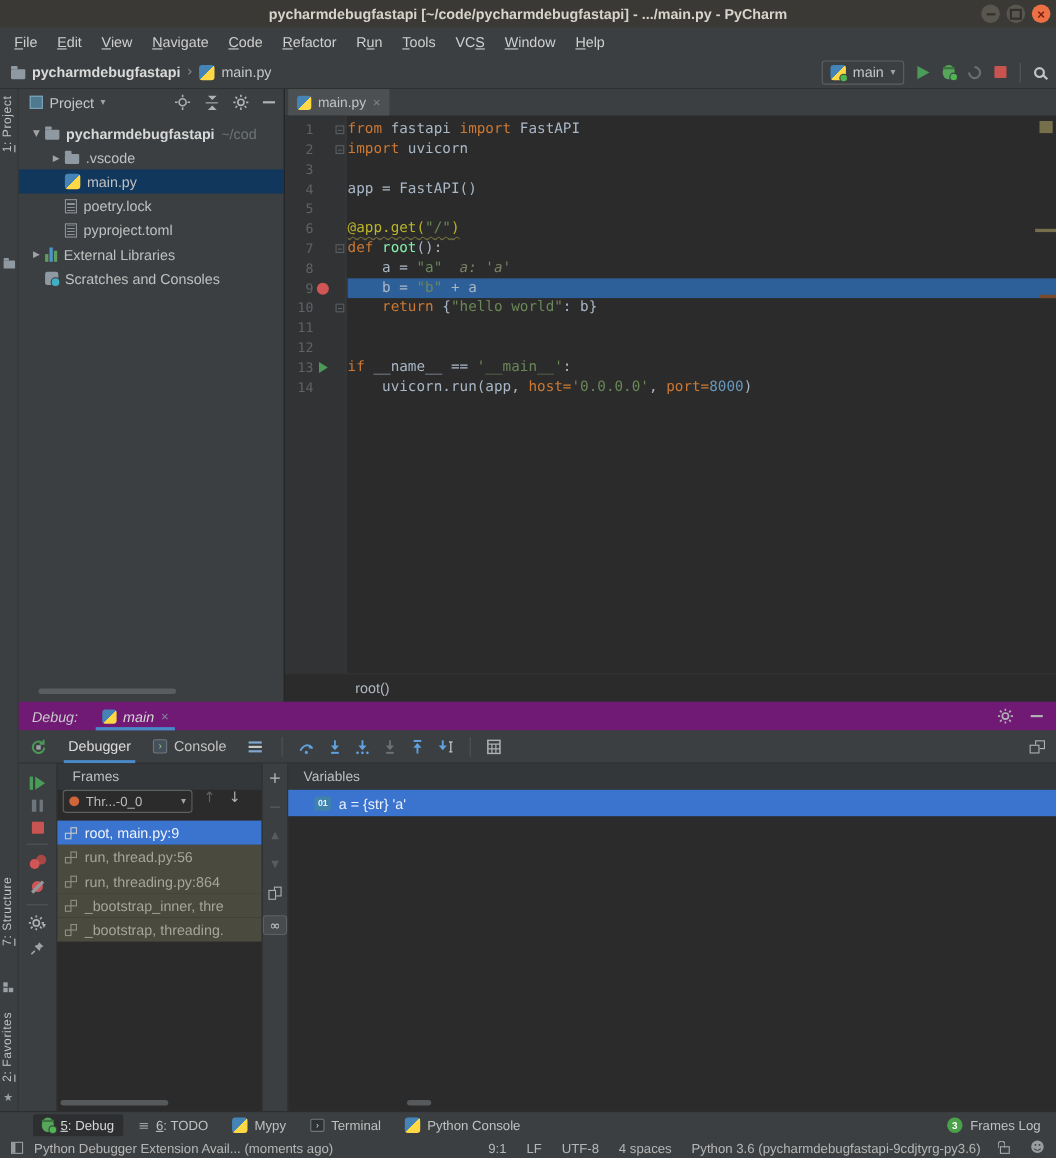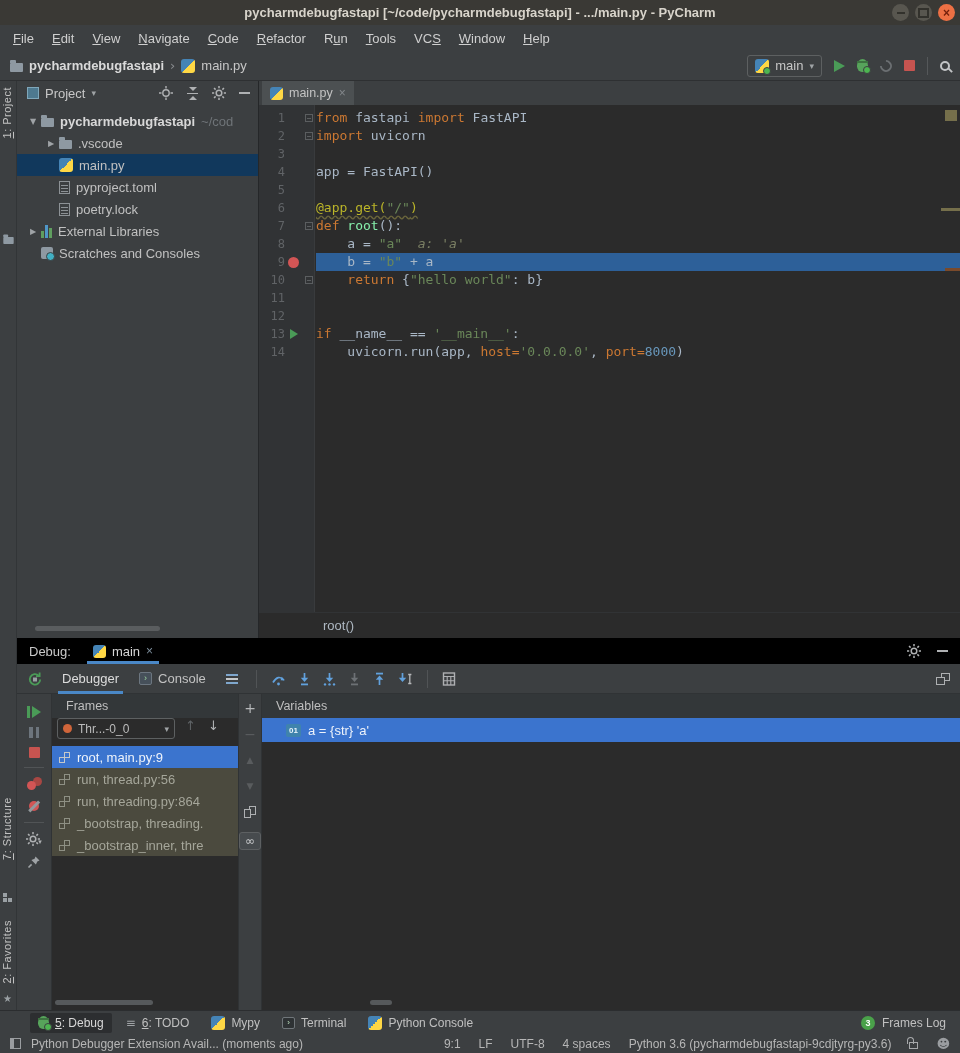--- a/index.html
+++ b/index.html
@@ -123,21 +123,21 @@
   .tok-k{color:#cc7832;} .tok-p{color:#a9b7c6;} .tok-s{color:#6a8759;} .tok-d{color:#bbb529;}
   .tok-f{color:#86efac;} .tok-n{color:#6897bb;} .tok-h{color:#7c8165; font-style:italic;}
   .wavy { text-decoration:underline; text-decoration-style:wavy; text-decoration-color:#6b663b; text-underline-offset:3px; }
   .stripe-mark { position:absolute; }
   .bc-bar { position:absolute; left:0; bottom:0; right:0; height:26px; background:#2b2b2b;
     border-top:1px solid #313335; display:flex; align-items:center; padding-left:64px;
     font-size:13px; color:#aeb8c2; }
 
   
   .debug-panel { position:absolute; left:17px; top:638px; width:943px; height:372px; background:#3c3f41; }
-  .dbg-header { height:26px; background:#000000; display:flex; align-items:center; padding:0 12px; }
+  .dbg-header { height:26px; background:#701a75; display:flex; align-items:center; padding:0 12px;font-style:italic; }
   .dbg-label { font-size:13px; color:#c9c9c9; }
   .dbg-tab { position:relative; height:26px; display:flex; align-items:center; gap:6px; margin-left:16px; padding:0 6px; }
   .dbg-tab::after { content:""; position:absolute; left:0; right:0; bottom:0; height:3px; background:#4a88c7; }
   .dbg-tab .py { width:13px; height:13px; }
   .dbg-tab-label { font-size:13px; color:#d6d6d6; }
   .dbg-tab-close { color:#7e8f9e; font-size:12px; }
   .dbg-header-actions { margin-left:auto; display:flex; align-items:center; gap:16px; }
 
   .dbg-toolbar { height:30px; background:#3c3f41; border-bottom:1px solid #303335; display:flex; align-items:center; }
   .tb-rerun-zone { width:35px; display:flex; justify-content:center; flex:none; }
@@ -334,26 +334,26 @@
           <span class="tree-label">.vscode</span>
         </div>
         <div class="tree-row selected" style="padding-left: 26px;">
           <span class="tree-arrow glyph"></span>
           <span class="py"></span>
           <span class="tree-label">main.py</span>
         </div>
         <div class="tree-row" style="padding-left: 26px;">
           <span class="tree-arrow glyph"></span>
           <span class="tfile"></span>
-          <span class="tree-label">pyproject.toml</span>
+          <span class="tree-label">poetry.lock</span>
         </div>
         <div class="tree-row" style="padding-left: 26px;">
           <span class="tree-arrow glyph"></span>
           <span class="tfile"></span>
-          <span class="tree-label">poetry.lock</span>
+          <span class="tree-label">pyproject.toml</span>
         </div>
         <div class="tree-row" style="padding-left: 8px;">
           <span class="tree-arrow glyph">▶</span>
           <span class="libico">
             <i></i>
             <i></i>
             <i></i>
           </span>
           <span class="tree-label">External Libraries</span>
         </div>
@@ -635,28 +635,28 @@
                 <i></i>
                 <i></i>
               </span>
               <span>run, threading.py:864</span>
             </div>
             <div class="frame-row lib">
               <span class="fico">
                 <i></i>
                 <i></i>
               </span>
-              <span>_bootstrap, threading.</span>
+              <span>_bootstrap_inner, thre</span>
             </div>
             <div class="frame-row lib">
               <span class="fico">
                 <i></i>
                 <i></i>
               </span>
-              <span>_bootstrap_inner, thre</span>
+              <span>_bootstrap, threading.</span>
             </div>
           </div>
       </div>
 
       <div class="watch-strip">
         <span class="ws-glyph glyph">+</span>
         <span class="ws-glyph dim glyph">−</span>
         <span class="ws-glyph dim small glyph">▲</span>
         <span class="ws-glyph dim small glyph">▼</span>
         <span class="copy2">

